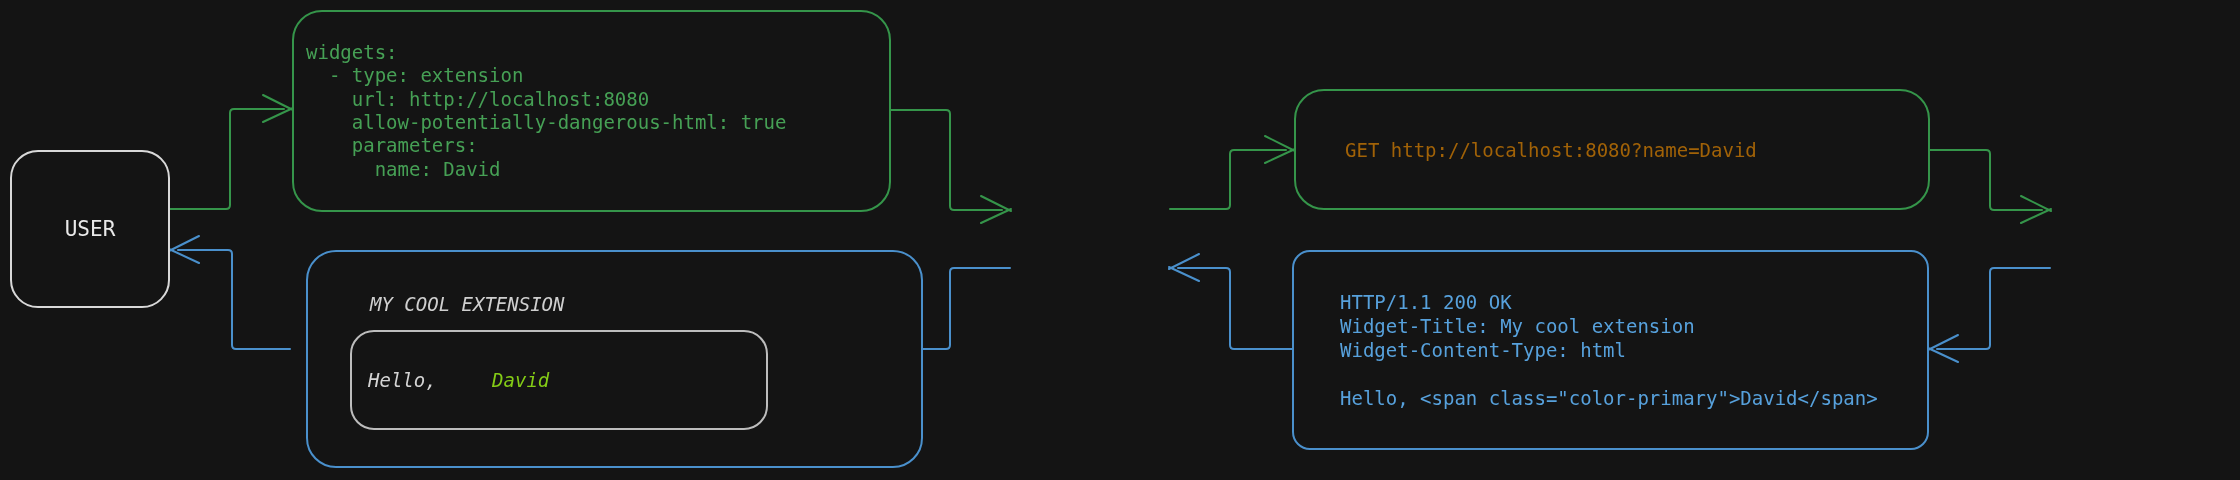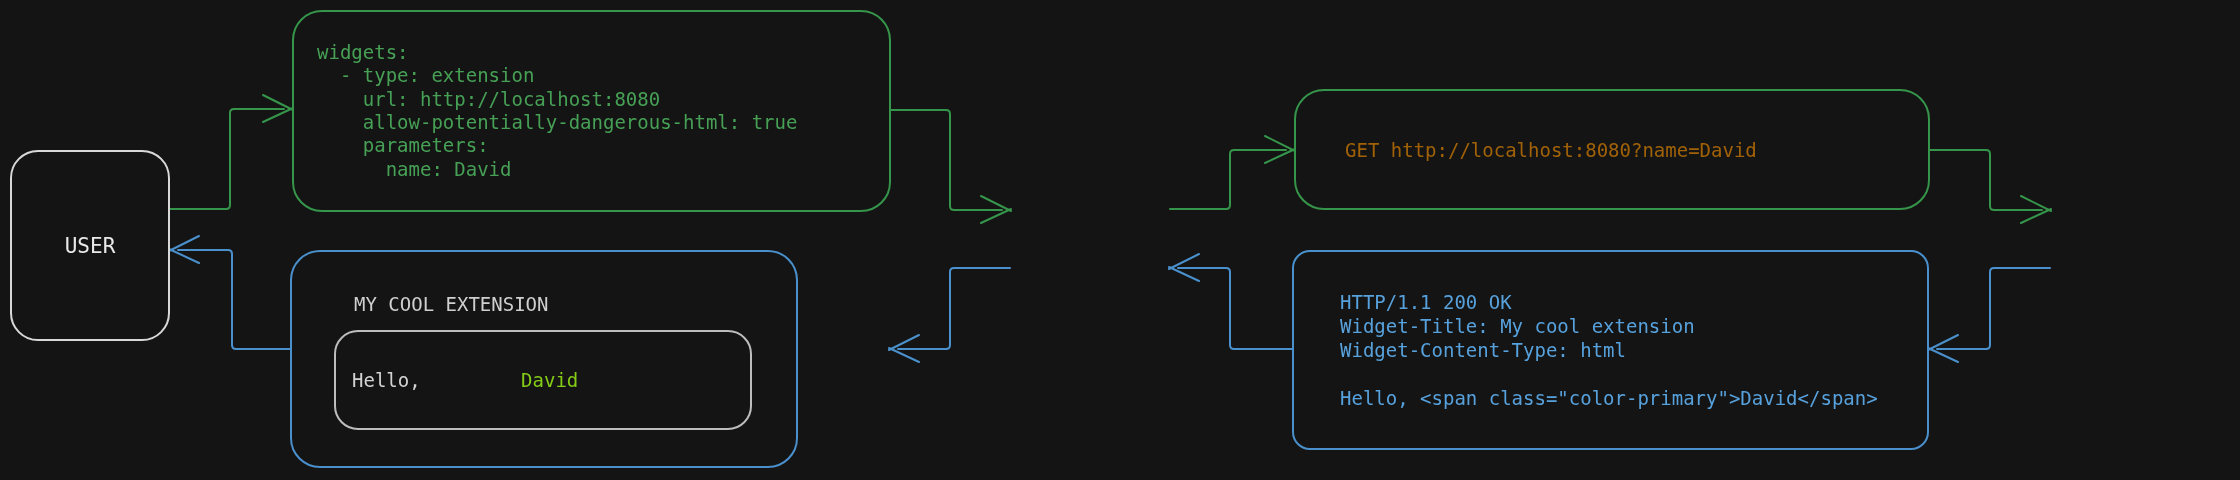--- a/index.html
+++ b/index.html
@@ -30,41 +30,41 @@
   }
   .node {
     border: 2px solid #d8d8d8;
     border-radius: 28px;
     display: flex;
     align-items: center;
     justify-content: center;
     color: #e9e9e9;
     font-size: 21px;
   }
-  .node-user      { left: 10px;   top: 150px; width: 160px; height: 191px; }
+  .node-user      { left: 10px;   top: 150px; width: 160px; height: 158px; }
   .node-glance    { left: 1010px; top: 150px; width: 160px; height: 160px; }
   .node-extension { left: 2050px; top: 150px; width: 180px; height: 160px; }
 
   .green-box {
     border: 2px solid #35954a;
     border-radius: 30px;
     color: #46a055;
   }
   .blue-box {
     border: 2px solid #4a90cc;
     border-radius: 30px;
     color: #57a1dc;
   }
   .config-box   { left: 292px;  top: 10px;  width: 599px; height: 202px;
-                  display: flex; align-items: center; padding-left: 23px; }
+                  display: flex; align-items: center; padding-left: 12px; }
   .request-box  { left: 1294px; top: 89px;  width: 636px; height: 121px;
                   display: flex; align-items: center; padding-left: 49px; }
   .response-box { left: 1292px; top: 250px; width: 637px; height: 200px;
                   display: flex; align-items: center; padding-left: 46px; border-radius: 18px; }
-  .widget-box   { left: 290px;  top: 250px; width: 508px; height: 218px; }
+  .widget-box   { left: 306px;  top: 250px; width: 617px; height: 218px; font-style: italic; }
 
   pre.code {
     margin: 0;
     font-family: inherit;
     font-size: 19px;
     line-height: 23.4px;
     white-space: pre;
   }
   .response-box pre.code { line-height: 24px; color: #57a1dc; }
   .config-box pre.code   { color: #46a055; }
@@ -89,21 +89,20 @@
     width: 418px;
     height: 100px;
     box-sizing: border-box;
     border: 2px solid #bdbdbd;
     border-radius: 24px;
     display: flex;
     align-items: center;
     padding-left: 16px;
     font-size: 19px;
     white-space: pre;
-    gap: 45px;
   }
   .greeting-prefix { color: #d4d4d4; }
   .greeting-name   { color: #84cc16; margin-left: 44px; }
 
   .conn-green { stroke: #35954a; }
   .conn-blue  { stroke: #4a90cc; }
   .conn {
     fill: none;
     stroke-width: 2;
     stroke-linecap: round;

